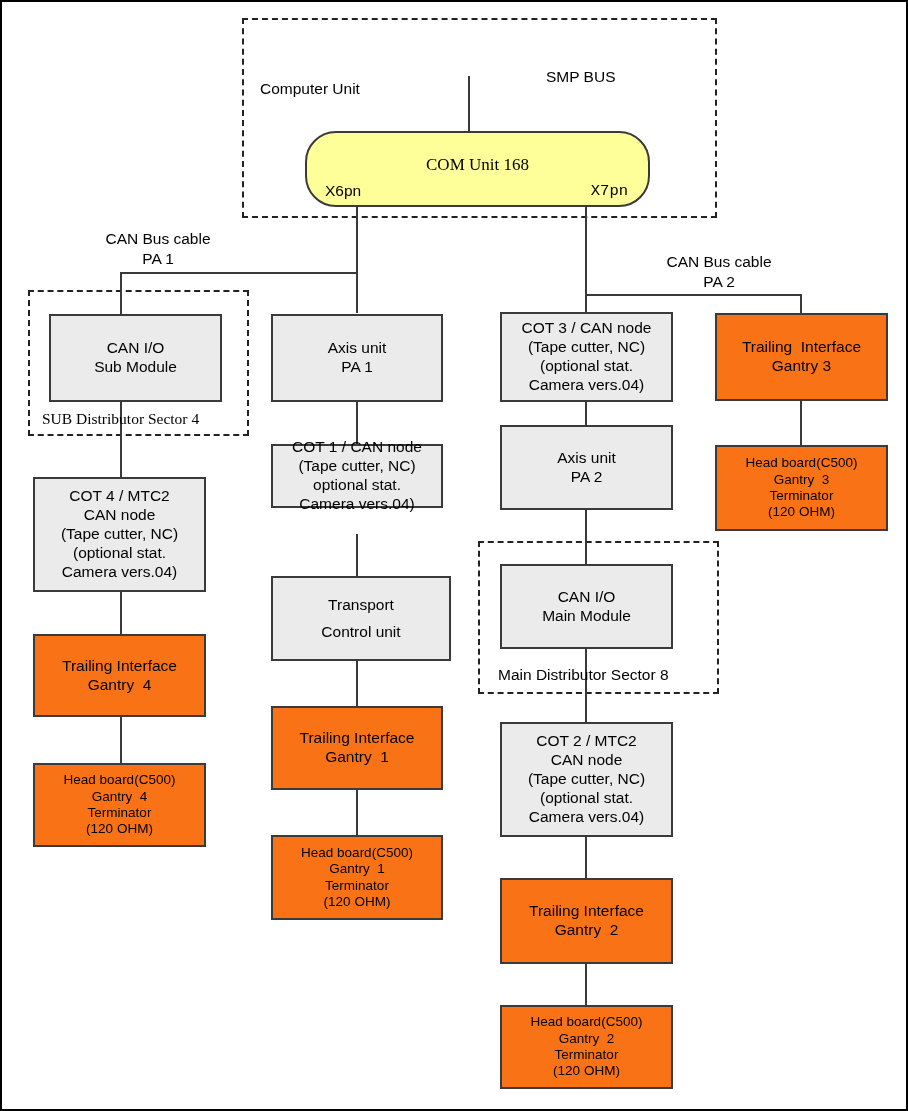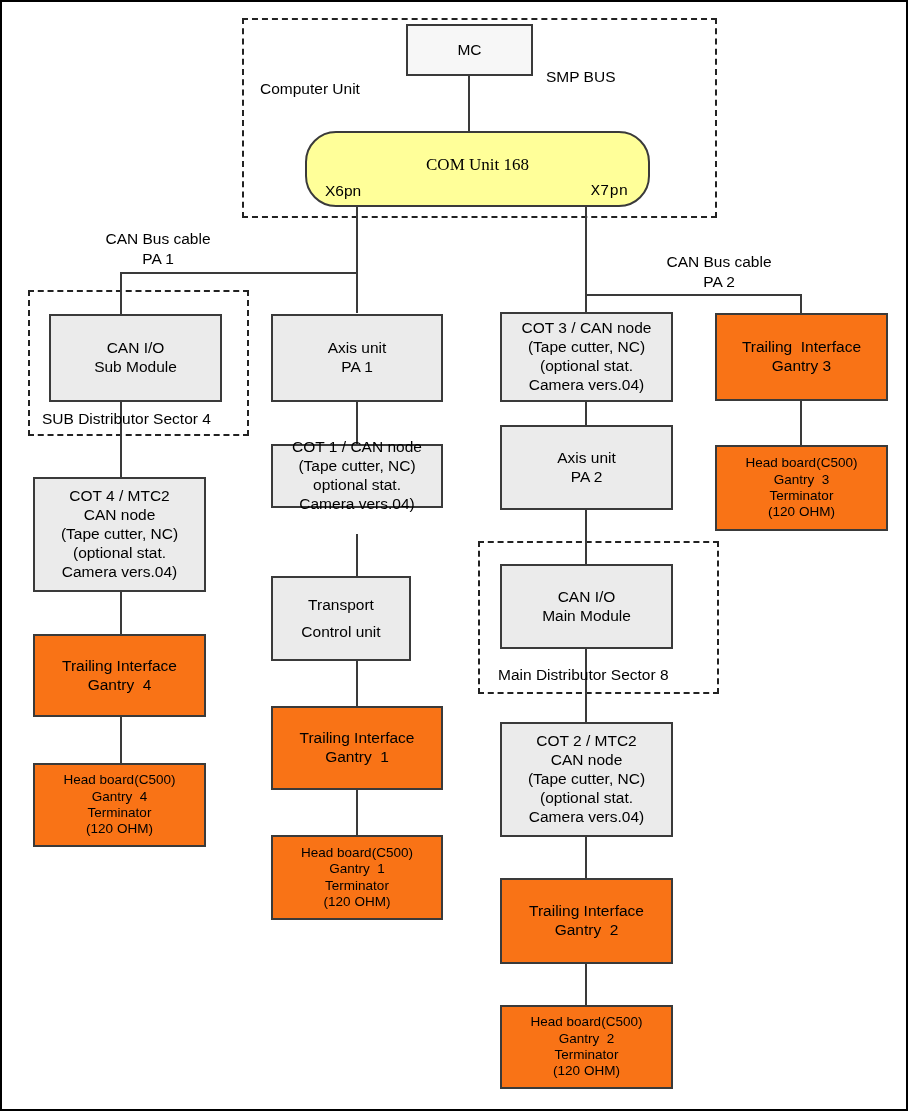--- a/index.html
+++ b/index.html
@@ -137,27 +137,24 @@
   <div class="free-label" style="left:258px; top:77px; text-align:right;">Computer Unit</div>
 
   <div class="free-label" style="left:544px; top:65px; text-align:left;">SMP BUS</div>
 
   <div class="free-label" style="left:56px; top:227px; width:200px;">CAN Bus cable</div>
   <div class="free-label" style="left:56px; top:247px; width:200px;">PA 1</div>
 
   <div class="free-label" style="left:617px; top:250px; width:200px;">CAN Bus cable</div>
   <div class="free-label" style="left:617px; top:270px; width:200px;">PA 2</div>
 
-  <div class="free-label" style="left:40px; top:407px; text-align:right;">SUB Distributor Sector 4</div>
+  <div class="free-label" style="left:40px; top:407px; text-align:right;font-family:Liberation Serif, serif;">SUB Distributor Sector 4</div>
 
   <div class="free-label" style="left:496px; top:663px; text-align:left;">Main Distributor Sector 8</div>
 
-  <div class="node fill-white sz-md" id="node-mc" style="left:404px; top:22px; width:127px; height:52px;">
-    <span class="ln">MC</span>
-  </div>
 
   <div class="node fill-yellow" id="com-unit" style="left:303px; top:129px; width:345px; height:76px;">
     <span class="com-title">COM Unit 168</span>
     <span class="pin pin-left">X6pn</span>
     <span class="pin pin-right">X7pn</span>
   </div>
 
   <div class="node fill-grey sz-md" style="left:47px; top:312px; width:173px; height:88px;">
     <span class="ln">CAN I/O</span>
     <span class="ln">Sub Module</span>
@@ -205,21 +202,21 @@
     <span class="ln">Gantry  3</span>
     <span class="ln">Terminator</span>
     <span class="ln">(120 OHM)</span>
   </div>
 
   <div class="node fill-green sz-md" style="left:31px; top:632px; width:173px; height:83px;">
     <span class="ln">Trailing Interface</span>
     <span class="ln">Gantry  4</span>
   </div>
 
-  <div class="node fill-grey sz-md" style="left:269px; top:574px; width:140px; height:85px;">
+  <div class="node fill-grey sz-md" style="left:269px; top:574px; width:180px; height:85px;">
     <span class="ln">Transport</span>
     <span class="ln" style="height:8px;"></span>
     <span class="ln">Control unit</span>
   </div>
 
   <div class="node fill-grey sz-md" style="left:498px; top:562px; width:173px; height:85px;">
     <span class="ln">CAN I/O</span>
     <span class="ln">Main Module</span>
   </div>
 

